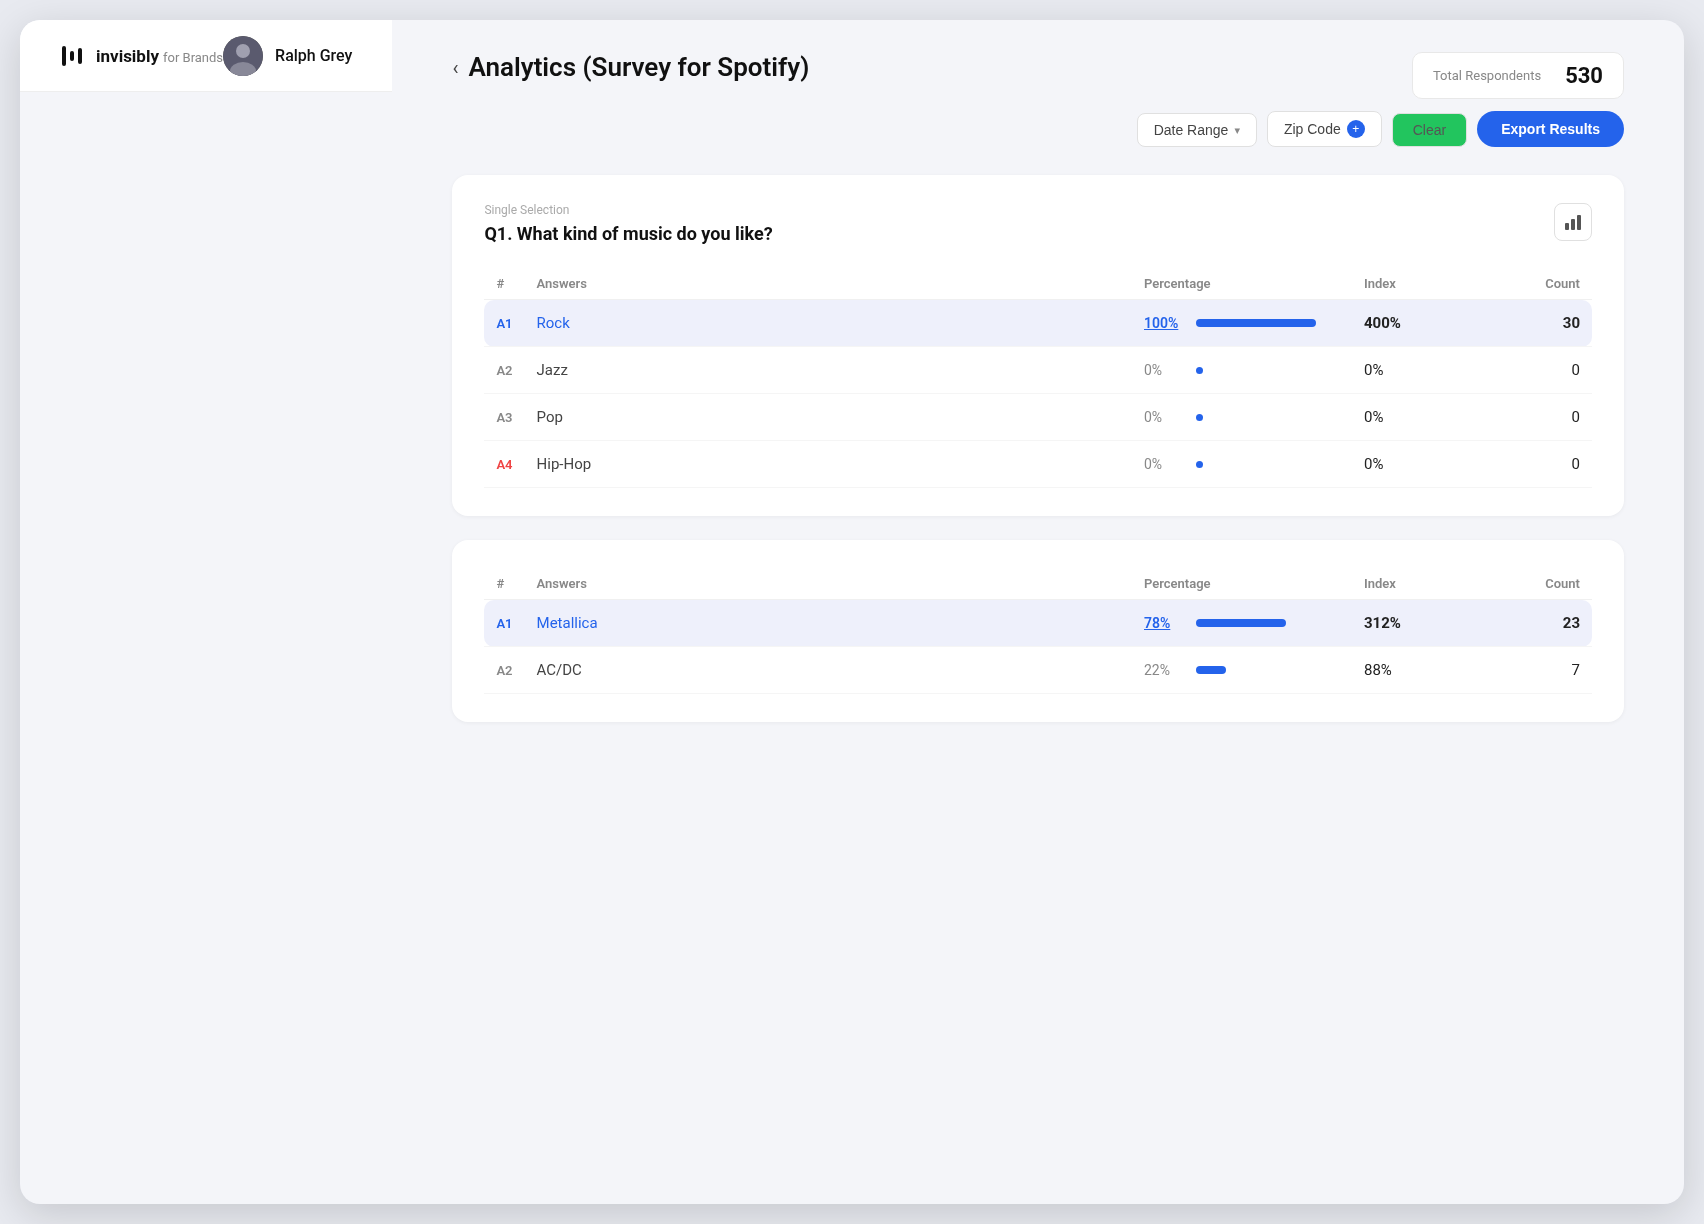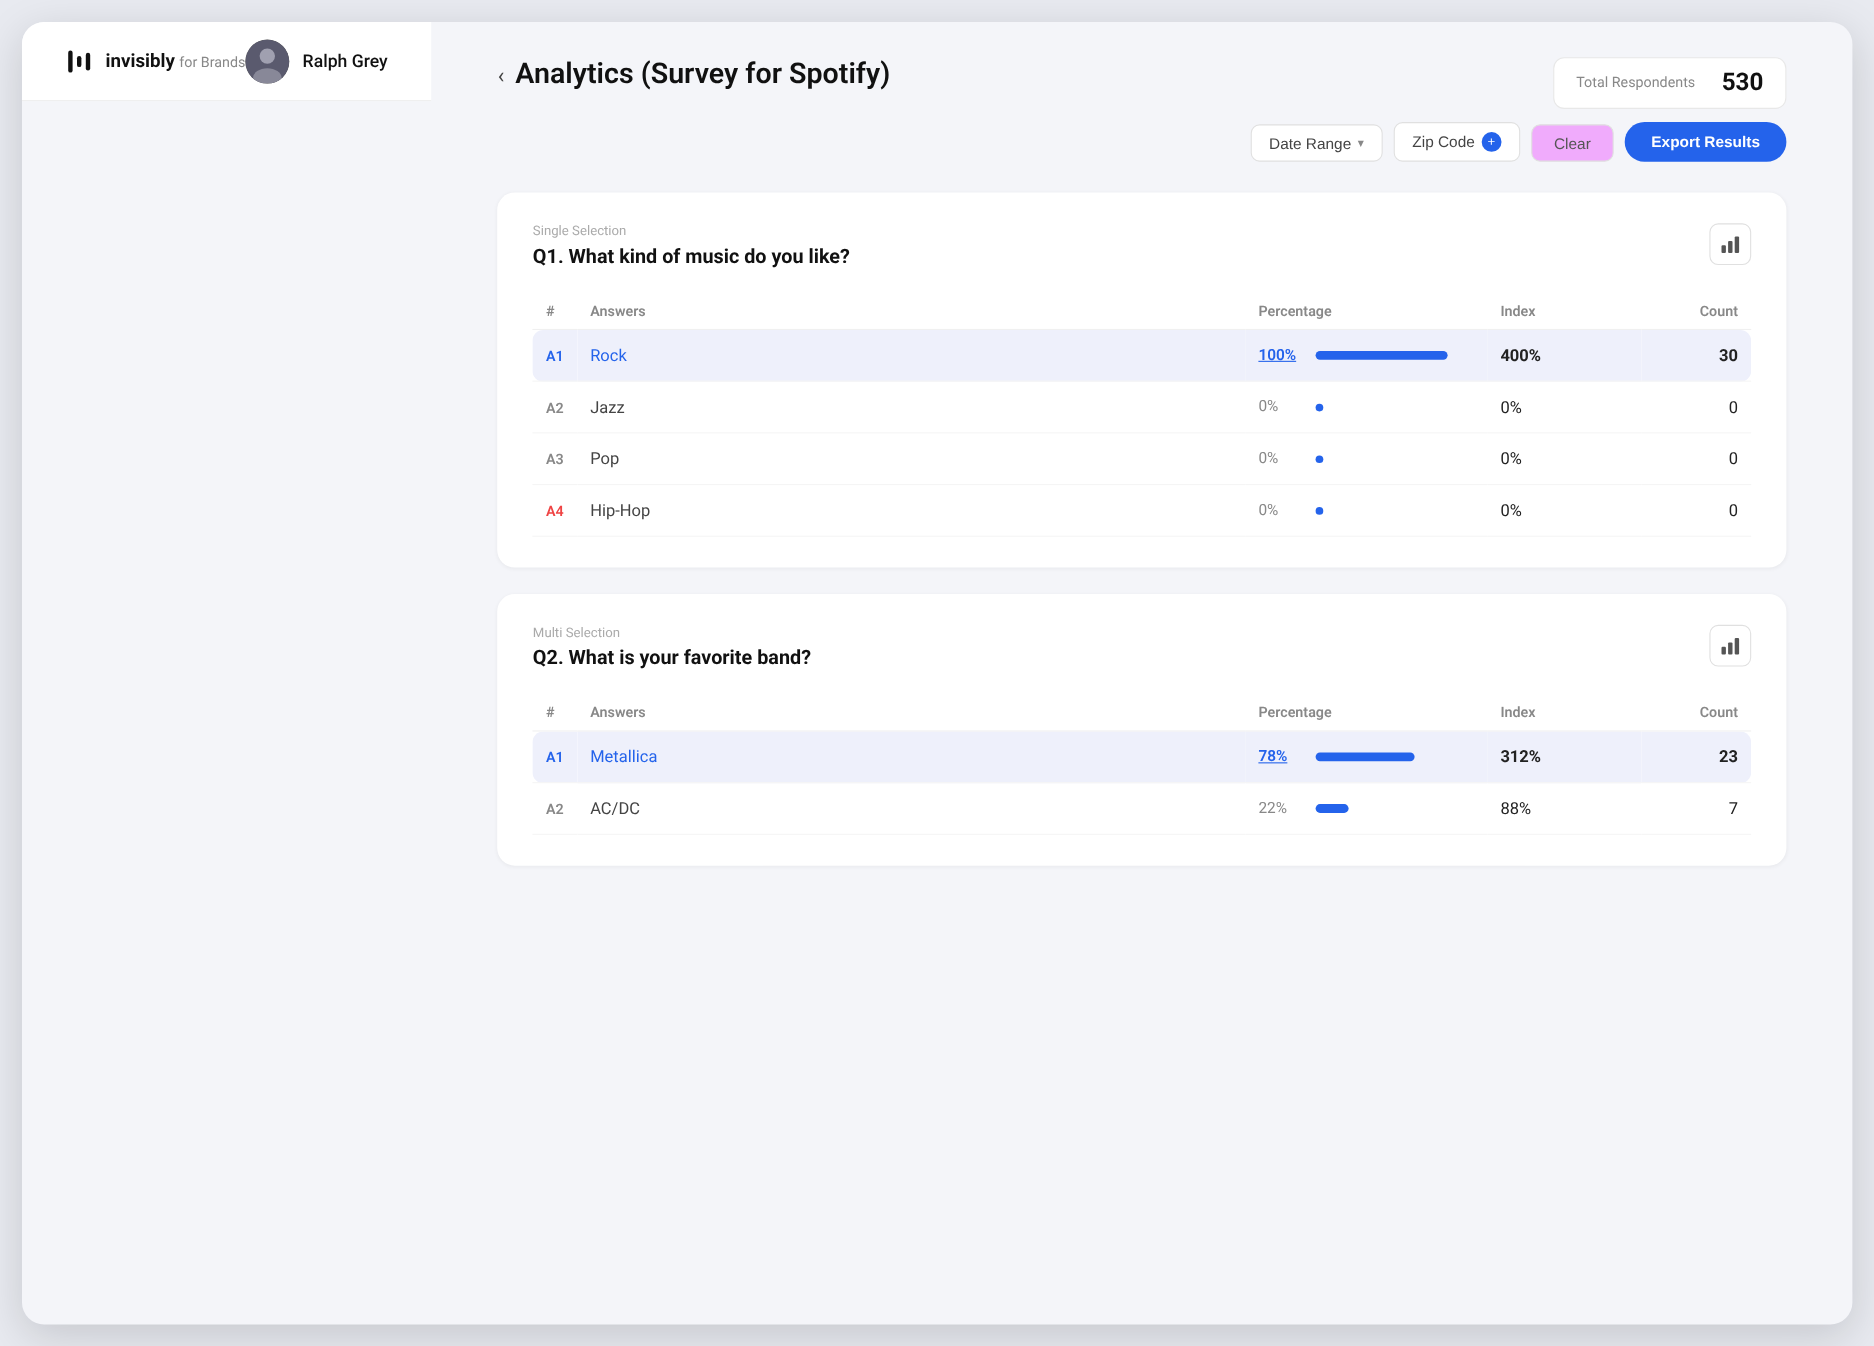--- a/index.html
+++ b/index.html
@@ -157,21 +157,21 @@
       height: 18px;
       background: #2463eb;
       border-radius: 50%;
       color: #fff;
       font-size: 12px;
       display: flex;
       align-items: center;
       justify-content: center;
     }
     .clear-btn {
-      background: #f0abfc;
+      background: #22c55e;
       border: 1px solid #e0e0e0;
       border-radius: 8px;
       padding: 8px 20px;
       font-size: 14px;
       color: #555;
       cursor: pointer;
     }
     .export-btn {
       background: #2463eb;
       border: none;
@@ -484,33 +484,20 @@
                     </div>
           </div>
         </td>
         <td class="index-cell-zero">0%</td>
         <td class="count-cell-zero">0</td>
       </tr>
       </tbody>
     </table>
   </div>
         <div class="question-card">
-    <div class="question-header">
-      <div>
-        <div class="question-meta">Multi Selection</div>
-        <div class="question-text">Q2. What is your favorite band?</div>
-      </div>
-      <button class="chart-icon-btn">
-        <svg width="18" height="18" viewBox="0 0 18 18" fill="none">
-          <rect x="1" y="10" width="4" height="7" rx="1" fill="#555"></rect>
-          <rect x="7" y="6" width="4" height="11" rx="1" fill="#555"></rect>
-          <rect x="13" y="2" width="4" height="15" rx="1" fill="#555"></rect>
-        </svg>
-      </button>
-    </div>
     <table class="answer-table">
       <thead>
         <tr>
           <th>#</th>
           <th>Answers</th>
           <th class="col-percentage">Percentage</th>
           <th class="col-index">Index</th>
           <th class="col-count">Count</th>
         </tr>
       </thead>

